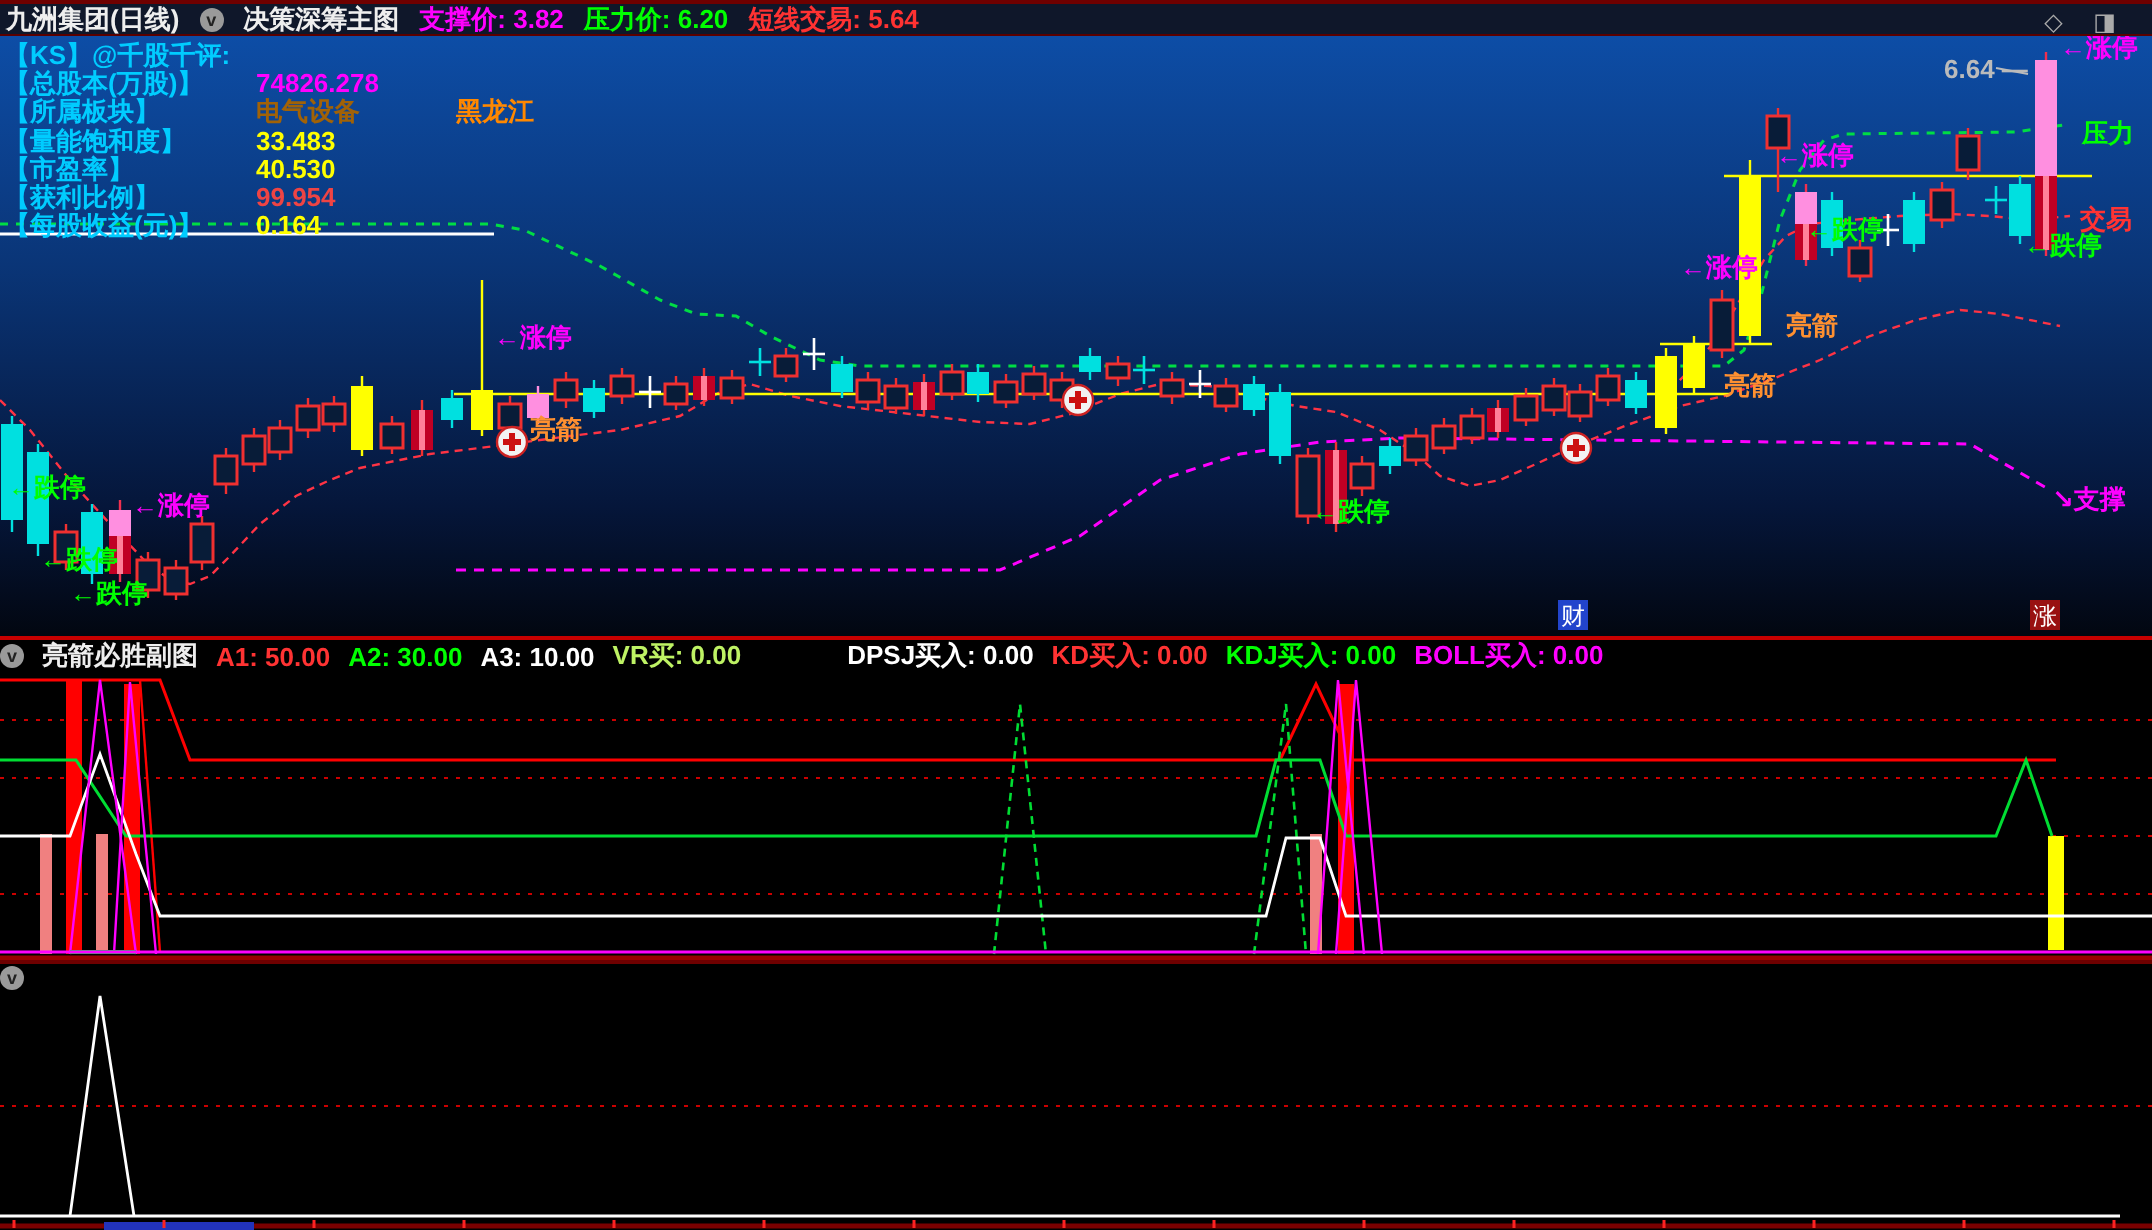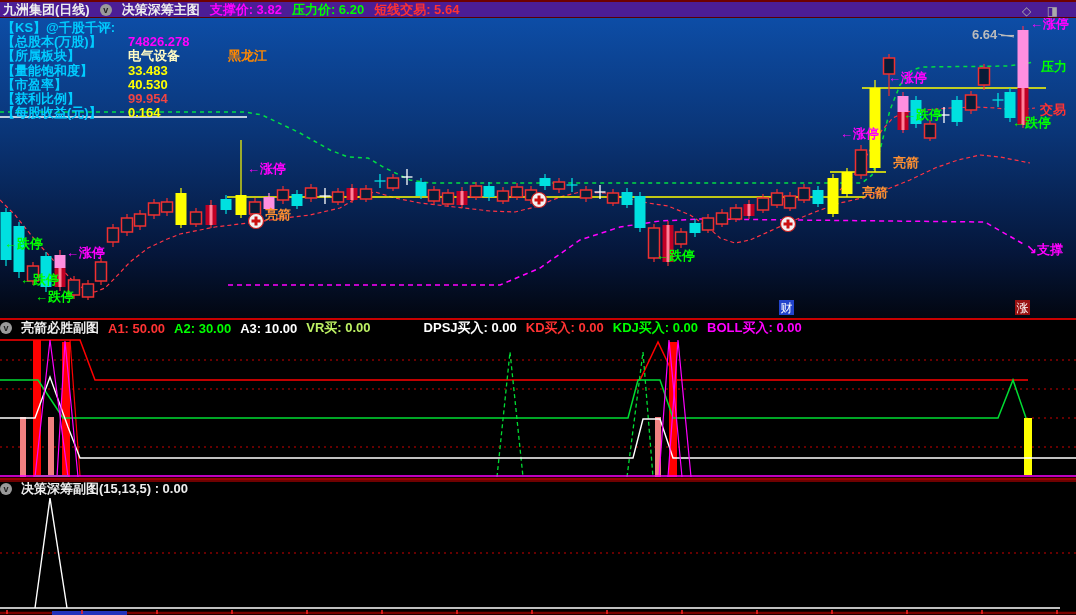--- a/index.html
+++ b/index.html
@@ -1,18 +1,18 @@
 <!DOCTYPE html>
 <html><head>
 <meta charset="utf-8">
 <style>
   html,body{margin:0;padding:0;background:#000;}
   body{width:1076px;height:615px;position:relative;overflow:hidden;
        font-family:"Liberation Sans","DejaVu Sans",sans-serif;}
-  .titlebar{position:absolute;left:0;top:0;width:1076px;height:18px;background:#4c1d95;
+  .titlebar{position:absolute;left:0;top:0;width:1076px;height:18px;background:#0f172a;
             border-top:2px solid #6e0000;border-bottom:1px solid #5a0000;box-sizing:border-box;
             display:flex;align-items:center;font-size:13px;font-weight:bold;white-space:nowrap;}
   .titlebar span{margin-right:10px;}
   .tb-sym{color:#eeeeee;margin-left:3px;}
   .tb-ind{color:#eeeeee;}
   .tb-sup{color:#ff00ff;}
   .tb-res{color:#00ff00;}
   .tb-short{color:#ff3232;}
   .circle-chevron{display:inline-block;width:12px;height:12px;border-radius:50%;
       background:#9a9a9a;color:#222;font-size:9px;line-height:12px;text-align:center;
@@ -257,21 +257,21 @@
     <rect x="779" y="282" width="15" height="15" fill="#2244cc"></rect>
     <text x="780.5" y="294" fill="#ffffff" font-size="12">财</text>
     <rect x="1015" y="282" width="15" height="15" fill="#991111"></rect>
     <text x="1016.5" y="294" fill="#ffffff" font-size="12">涨</text>
   </svg>
 <div class="sep-red" style="top:318px;"></div>
 
 <div class="info-panel" id="info-panel">
     <div class="info-row"><span class="info-label">【KS】@千股千评:</span></div>
     <div class="info-row"><span class="info-label">【总股本(万股)】</span><span class="info-val" style="color: rgb(255, 0, 255);">74826.278</span></div>
-    <div class="info-row"><span class="info-label">【所属板块】</span><span class="info-val" style="color: #fef9c3;">电气设备</span><span class="info-val2" style="color: rgb(255, 136, 0);">黑龙江</span></div>
+    <div class="info-row"><span class="info-label">【所属板块】</span><span class="info-val" style="color: #a16207;">电气设备</span><span class="info-val2" style="color: rgb(255, 136, 0);">黑龙江</span></div>
     <div class="info-row"><span class="info-label">【量能饱和度】</span><span class="info-val" style="color: rgb(255, 255, 0);">33.483</span></div>
     <div class="info-row"><span class="info-label">【市盈率】</span><span class="info-val" style="color: rgb(255, 255, 0);">40.530</span></div>
     <div class="info-row"><span class="info-label">【获利比例】</span><span class="info-val" style="color: #ef4444;">99.954</span></div>
     <div class="info-row"><span class="info-label">【每股收益(元)】</span><span class="info-val" style="color: rgb(255, 255, 0);">0.164</span></div>
   </div>
 
 <div class="phead" id="panel2-head">
   <span class="circle-chevron">v</span>
 <span style="color: rgb(238, 238, 238); font-family: Liberation Mono, monospace;">亮箭必胜副图</span>
     <span style="color: rgb(255, 51, 51);">A1: 50.00</span>
@@ -305,21 +305,20 @@
     <polyline points="57,141 65,5 78,141" fill="none" stroke="#ff00ff" stroke-width="1.2"></polyline>
     <polyline points="659,141 669,4 682,141" fill="none" stroke="#ff00ff" stroke-width="1.2"></polyline>
     <polyline points="668,141 678,4 691,141" fill="none" stroke="#ff00ff" stroke-width="1.2"></polyline>
     <polyline points="35,140 68,140" fill="none" stroke="#00dd33" stroke-width="2"></polyline>
     <polyline points="0,140 1076,140" fill="none" stroke="#ff00ff" stroke-width="1.5"></polyline>
     <polyline points="0,143 1076,143" fill="none" stroke="#990000" stroke-width="2.5"></polyline>
   </svg>
 
 <div class="phead" id="panel3-head">
   <span class="circle-chevron">v</span>
-  <span style="color:#eeeeee">决策深筹副图(15,13,5) : 0.00</span>
 </div>
 <svg id="panel3-svg" width="1076" height="119">
     <polyline points="0,57 1076,57" fill="none" stroke="#cc0000" stroke-width="1" stroke-dasharray="2,4"></polyline>
     <polyline points="0,112 1060,112" fill="none" stroke="#ffffff" stroke-width="1.4"></polyline>
     <polyline points="35,112 50,2 67,112" fill="none" stroke="#ffffff" stroke-width="1.4"></polyline>
     <polyline points="0,117 1076,117" fill="none" stroke="#7a0000" stroke-width="2.5"></polyline>
     <rect x="52" y="115" width="75" height="4" fill="#2233bb"></rect>
     <line x1="7" y1="114" x2="7" y2="118" stroke="#ff2222" stroke-width="1.5"></line>
     <line x1="82" y1="114" x2="82" y2="118" stroke="#ff2222" stroke-width="1.5"></line>
     <line x1="157" y1="114" x2="157" y2="118" stroke="#ff2222" stroke-width="1.5"></line>

